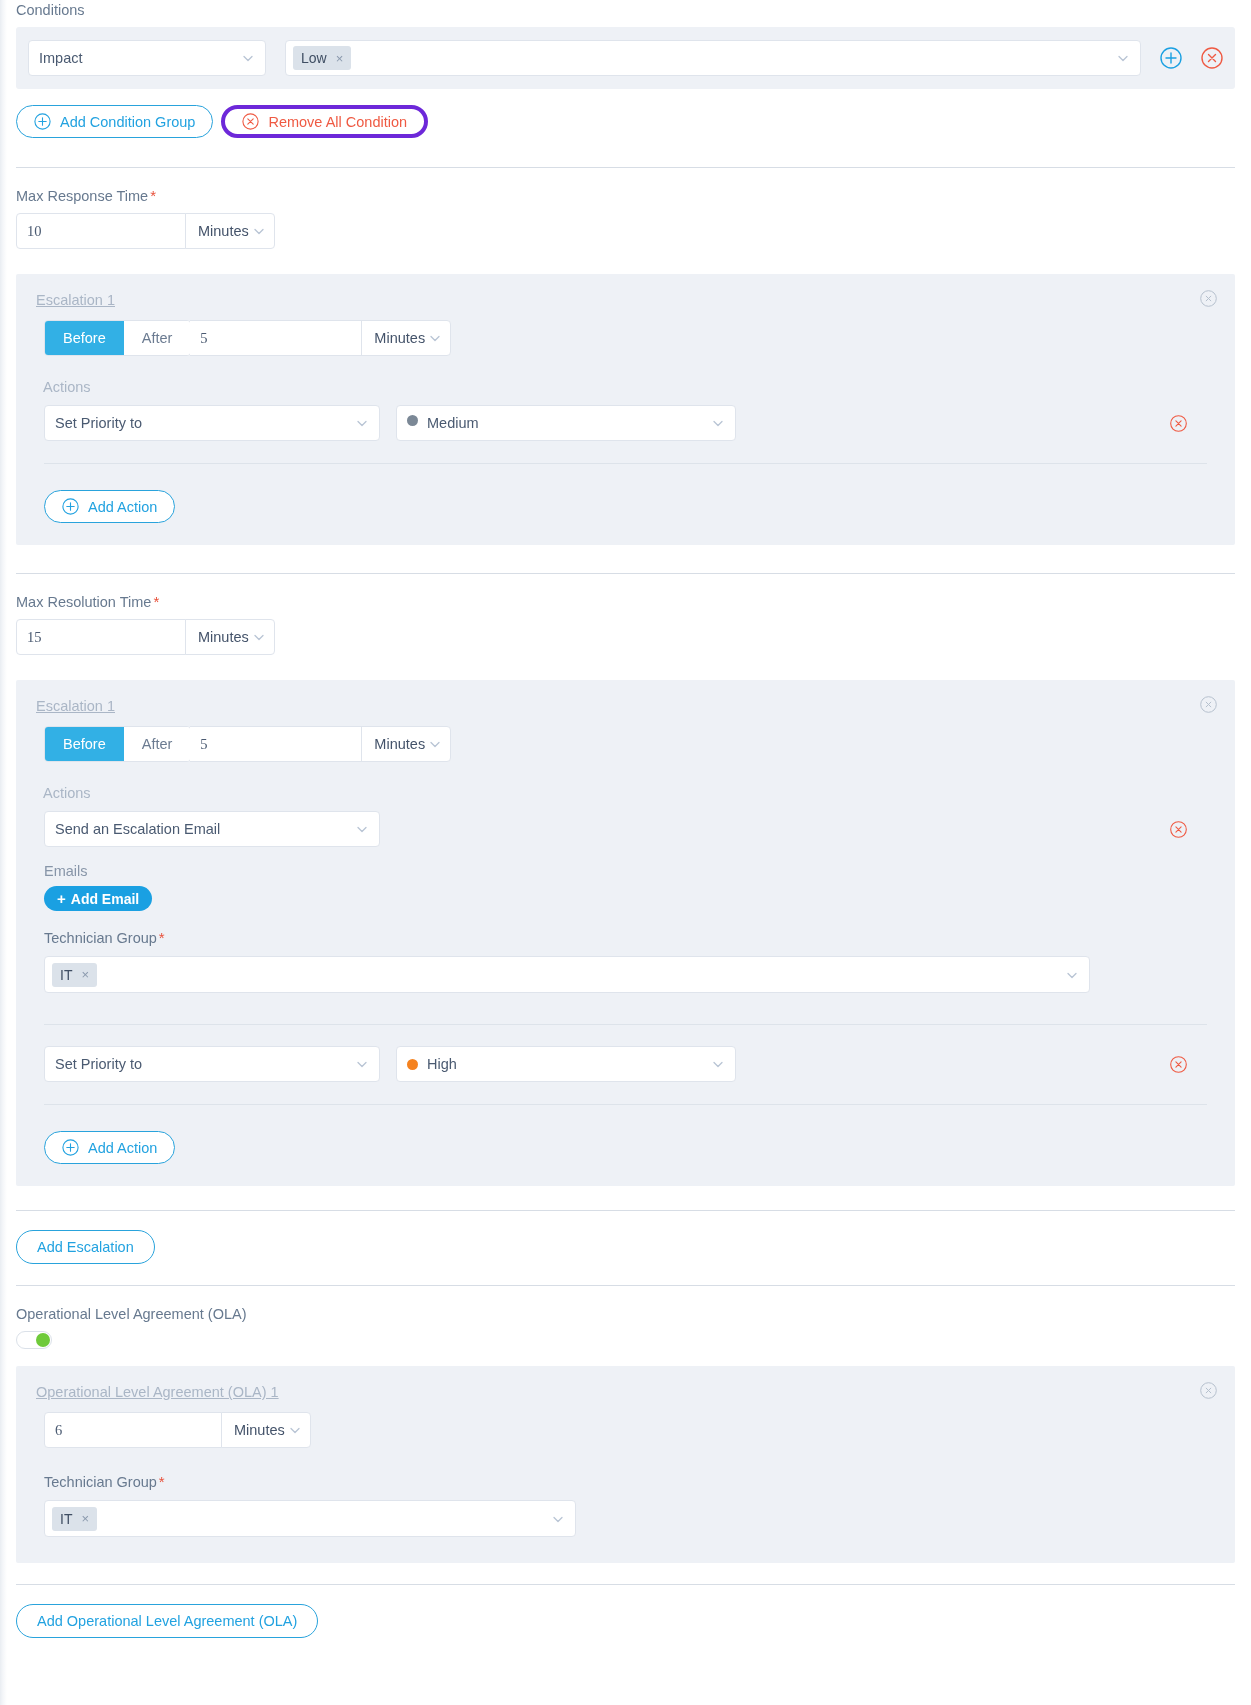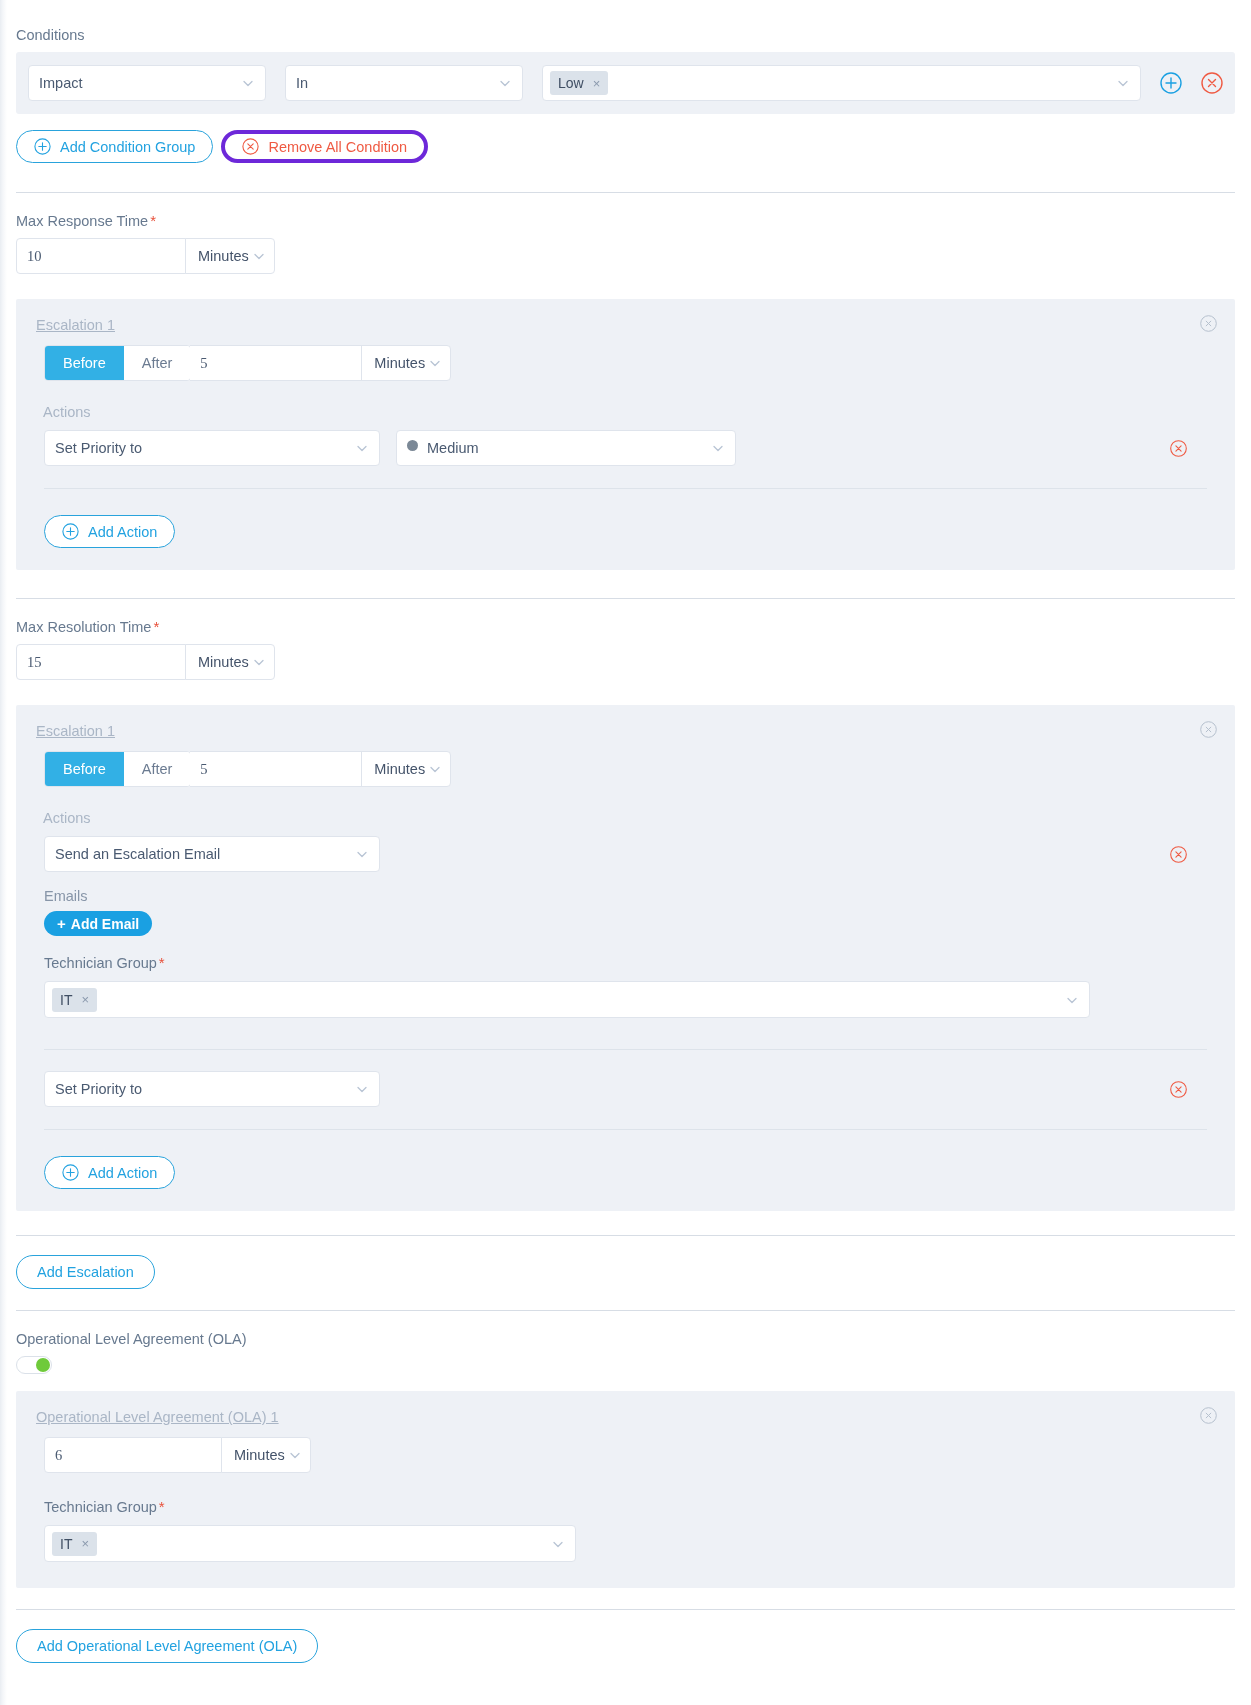--- a/index.html
+++ b/index.html
@@ -279,41 +279,33 @@
   .ola-unit { }
   .ola-tech-field { margin-left: 10px; width: 532px; height: 37px; padding-left: 7px; }
 </style>
 </head>
 <body>
 
 <div class="page">
   <div class="edge-shade"></div>
 
   
-  <div style="padding-top:25px;">
+  <div style="padding-top:0;">
     <div class="label">Conditions</div>
 
     <div class="conditions-box">
       <div class="field select cond-field-attr">
         <span>Impact</span>
         <span class="chev">
           <svg viewBox="0 0 14 14">
               <path d="M3 5.5 L7 9.5 L11 5.5" fill="none" stroke="currentColor" stroke-width="1.3" stroke-linecap="round" stroke-linejoin="round"></path>
             </svg>
         </span>
       </div>
 
-      <div class="field select cond-field-op">
-        <span>In</span>
-        <span class="chev">
-          <svg viewBox="0 0 14 14">
-              <path d="M3 5.5 L7 9.5 L11 5.5" fill="none" stroke="currentColor" stroke-width="1.3" stroke-linecap="round" stroke-linejoin="round"></path>
-            </svg>
-        </span>
-      </div>
 
       <div class="field select cond-field-val">
         <span class="chip">
           <span>Low</span>
           <span class="x">×</span>
         </span>
         <span class="chev">
           <svg viewBox="0 0 14 14">
               <path d="M3 5.5 L7 9.5 L11 5.5" fill="none" stroke="currentColor" stroke-width="1.3" stroke-linecap="round" stroke-linejoin="round"></path>
             </svg>
@@ -552,20 +544,31 @@
     <div class="action-row" style="margin-top:21px;">
       <div class="field select act-select">
         <span>Set Priority to</span>
         <span class="chev">
           <svg viewBox="0 0 14 14">
               <path d="M3 5.5 L7 9.5 L11 5.5" fill="none" stroke="currentColor" stroke-width="1.3" stroke-linecap="round" stroke-linejoin="round"></path>
             </svg>
         </span>
       </div>
       <div class="act-gap"></div>
+      <div class="field select act-value">
+        <span style="display:flex; align-items:center;">
+          <span class="dot" style="background:#f5821f"></span>
+          <span>High</span>
+        </span>
+        <span class="chev">
+          <svg viewBox="0 0 14 14">
+              <path d="M3 5.5 L7 9.5 L11 5.5" fill="none" stroke="currentColor" stroke-width="1.3" stroke-linecap="round" stroke-linejoin="round"></path>
+            </svg>
+        </span>
+      </div>
       <span class="row-remove">
         <svg width="17" height="17" viewBox="0 0 17 17">
           <circle cx="8.5" cy="8.5" r="7.8" fill="none" stroke="#ef5a43" stroke-width="1.1"></circle>
           <path d="M5.9 5.9 L11.1 11.1 M11.1 5.9 L5.9 11.1" stroke="#ef5a43" stroke-width="1.1" stroke-linecap="round"></path>
         </svg>
       </span>
     </div>
 
     <div class="action-sep"></div>
 

